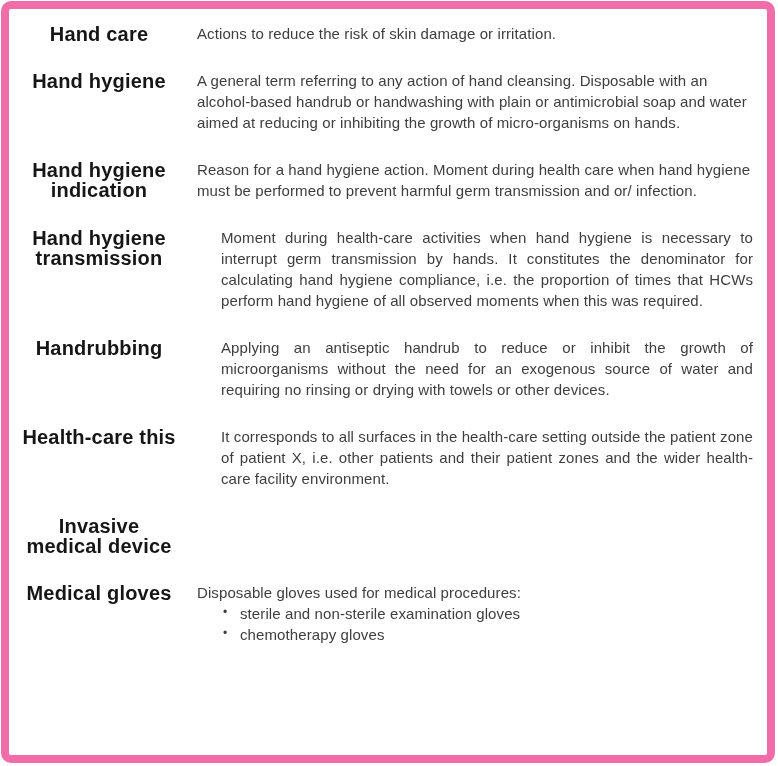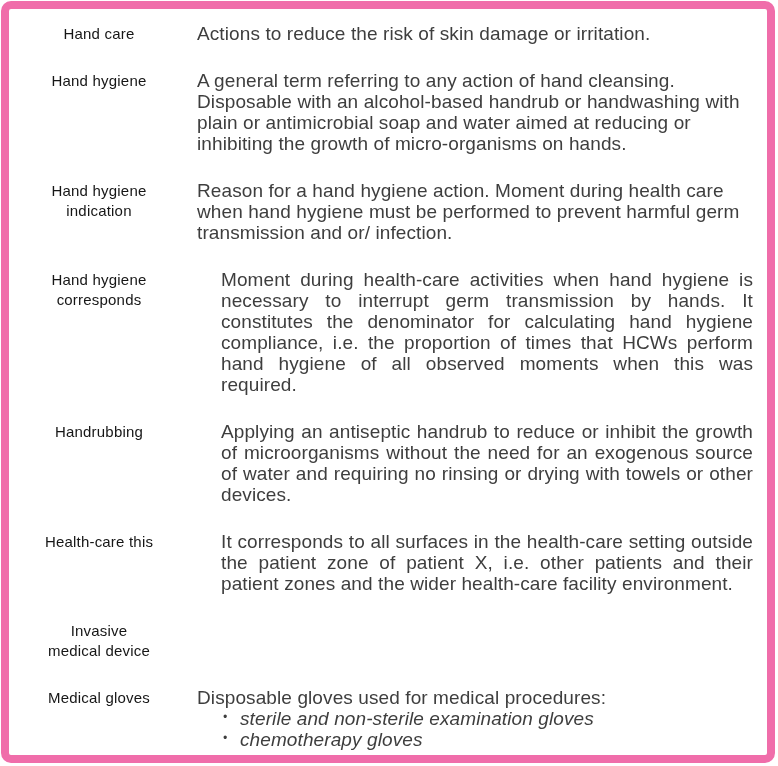--- a/index.html
+++ b/index.html
@@ -29,43 +29,42 @@
   }
   .entry {
     display: grid;
     grid-template-columns: 164px 1fr;
     column-gap: 16px;
     margin-bottom: 26px;
   }
   .entry:last-child { margin-bottom: 0; }
   .term {
     text-align: center;
-    font-weight: normal;
-    font-size: 15px;
+    font-weight: bold;
+    font-size: 20px;
     line-height: 20px;
     color: #161616;
     letter-spacing: 0.2px;
     padding-top: 1px;
   }
   .def {
-    font-size: 19px;
+    font-size: 15px;
     line-height: 21px;
     color: #3e3e3e;
     letter-spacing: 0.1px;
   }
   .def-text.justify { text-align: justify; margin-left: 24px; }
   .bullets {
     list-style: none;
     padding-left: 26px;
     margin-top: 0;
   }
   .bullets li {
     position: relative;
     padding-left: 17px;
-    font-style: italic;
   }
   .bullets li::before {
     content: "\2022";
     position: absolute;
     left: 0; top: -1px;
     font-size: 12px;
     color: #3e3e3e;
   }
 </style>
 </head>
@@ -101,21 +100,21 @@
         </div>
     <div class="def">
       <p class="def-text">Reason for a hand hygiene action. Moment during health care when hand hygiene must be performed to prevent harmful germ transmission and or/ infection.</p>
 
     </div>
   </div>
 
   <div class="entry">
     <div class="term">
           <div>Hand hygiene</div>
-          <div>corresponds</div>
+          <div>transmission</div>
         </div>
     <div class="def">
       <p class="def-text justify">Moment during health-care activities when hand hygiene is necessary to interrupt germ transmission by hands. It constitutes the denominator for calculating hand hygiene compliance, i.e. the proportion of times that HCWs perform hand hygiene of all observed moments when this was required.</p>
 
     </div>
   </div>
 
   <div class="entry">
     <div class="term">
           <div>Handrubbing</div>

